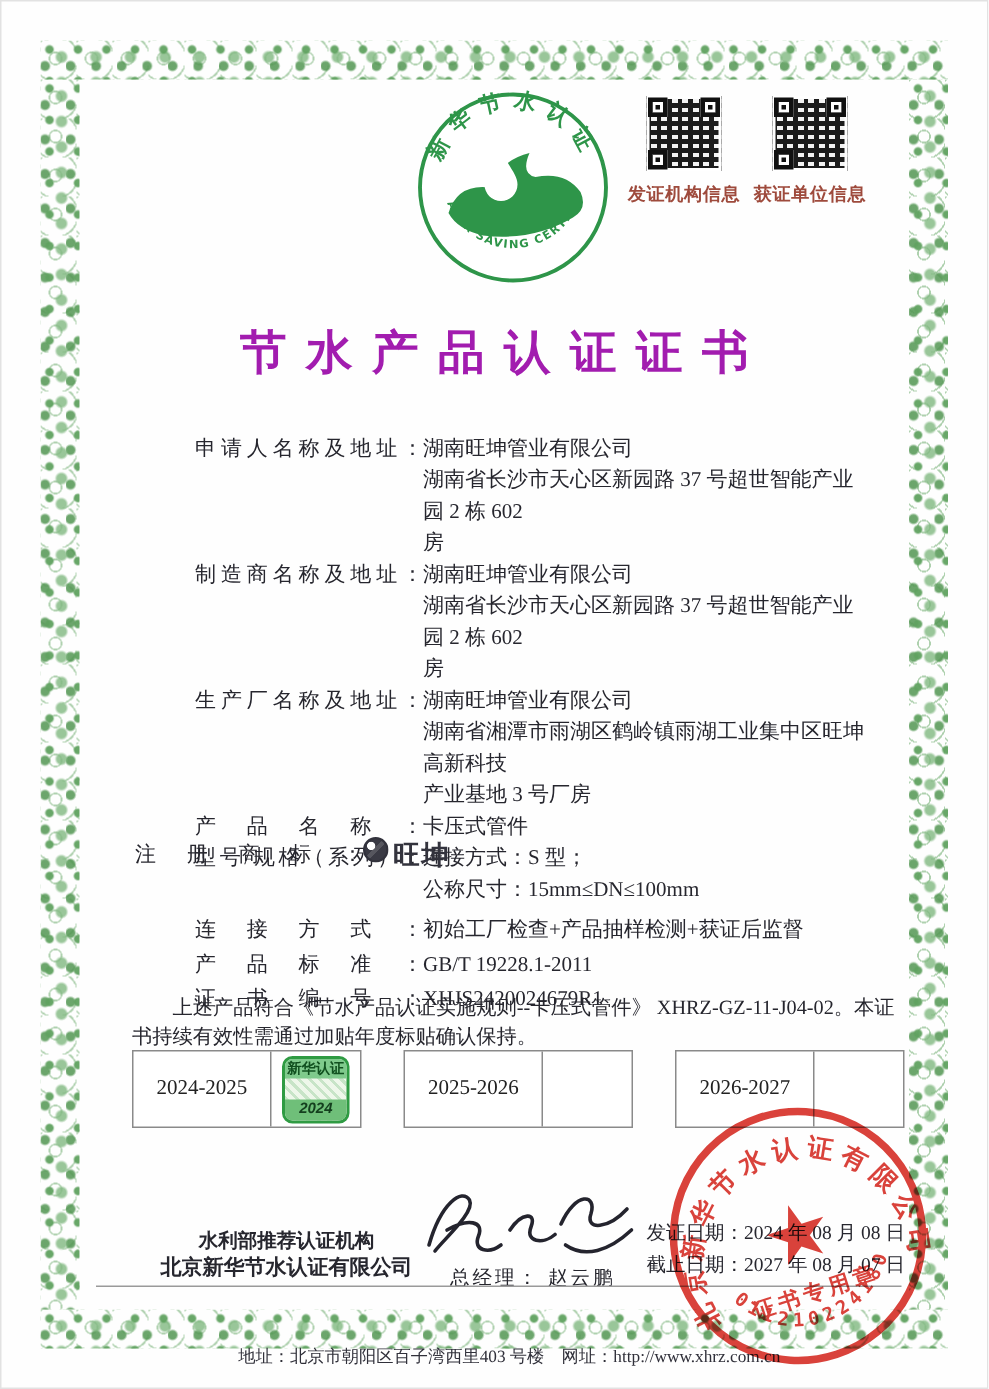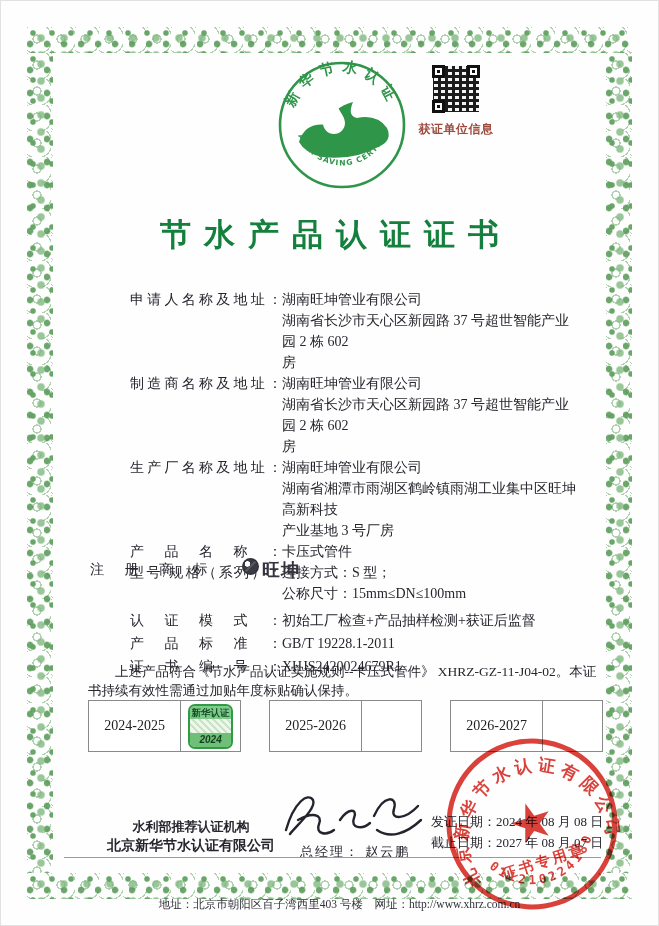--- a/index.html
+++ b/index.html
@@ -42,21 +42,21 @@
     background:#fff; border:3px solid #111; box-sizing:border-box;
     box-shadow:inset 0 0 0 2px #fff, inset 0 0 0 6px #111;
   }
   .qr::before{left:1px; top:1px;}
   .qr::after{right:1px; top:1px;}
   .qr .fp{left:1px; bottom:1px;}
   .qr-label{margin-top:7px; font-size:12px; letter-spacing:.5px; color:#9e4a3c; font-weight:600;}
 
   .title{
     position:absolute; left:0; right:0; top:214px; text-align:center;
-    font-size:31px; font-weight:700; letter-spacing:13px; text-indent:13px; color:#15803d;
+    font-size:31px; font-weight:700; letter-spacing:13px; text-indent:13px; color:#a21caf;
   }
 
   
   .fields{position:absolute; left:90px; top:289px; width:492px; font-size:14px; line-height:21px;}
   .frow{display:flex;margin-left:40px;}
   .flabel{
     width:152px; flex:0 0 152px; text-align:justify; text-align-last:justify;
     -moz-text-align-last:justify; color:#26262e;
   }
   .fvalue{flex:1; min-width:0;}
@@ -133,20 +133,26 @@
       <path d="M22,82 Q28,62 50,65 Q56,47 76,42 Q70,56 80,58 Q100,54 110,68 Q115,79 105,85 Q78,101 45,97 Q28,93 22,82 Z" fill="#2e9549"></path>
       <path d="M56,38 C51,50 46,56 46,63 A11,11 0 0 0 68,63 C68,56 61,50 56,38 Z" fill="#ffffff"></path>
     </g>
   </svg>
 
   <div class="qr-group">
     <div class="qr-col">
       <div class="qr">
           <span class="fp"></span>
         </div>
+      <div class="qr-label">发证机构信息</div>
+    </div>
+    <div class="qr-col">
+      <div class="qr">
+          <span class="fp"></span>
+        </div>
       <div class="qr-label">获证单位信息</div>
     </div>
   </div>
 
   <div class="title">节水产品认证证书</div>
 
   <div class="fields">
     <div class="frow">
       <div class="flabel">申请人名称及地址：</div>
       <div class="fvalue">
@@ -189,21 +195,21 @@
   <div class="trademark-row">
     <div class="flabel">注册商标：</div>
     <div class="tm">
       <span class="tm-emblem"></span>
       <span class="tm-name">旺坤</span>
     </div>
   </div>
 
   <div class="certs">
     <div class="frow">
-      <div class="flabel">认证模式：</div>
+      <div class="flabel">连接方式：</div>
       <div class="fvalue">初始工厂检查+产品抽样检测+获证后监督</div>
     </div>
     <div class="frow">
       <div class="flabel">产品标准：</div>
       <div class="fvalue">GB/T 19228.1-2011</div>
     </div>
     <div class="frow">
       <div class="flabel">证书编号：</div>
       <div class="fvalue">XHJS2420024679R1</div>
     </div>

